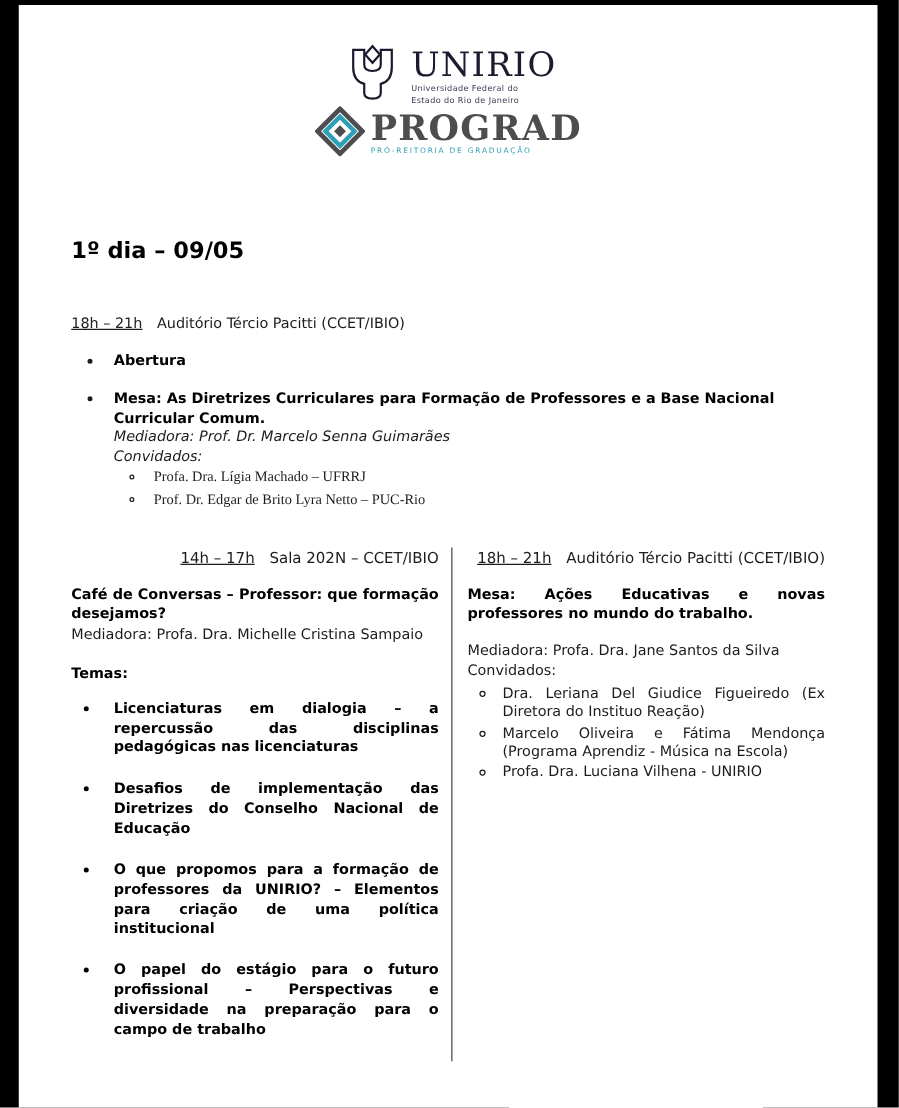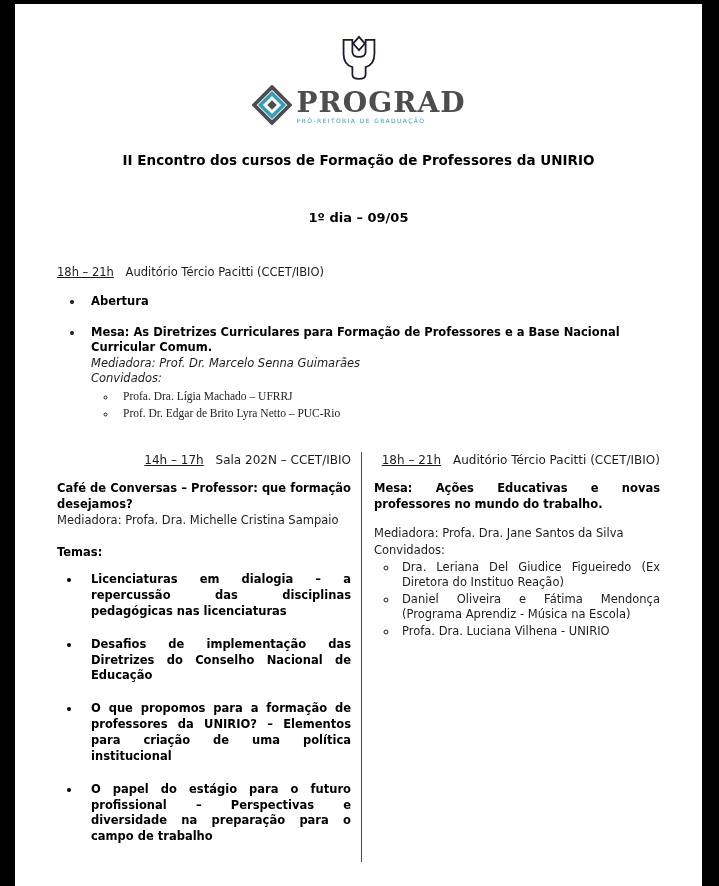--- a/index.html
+++ b/index.html
@@ -33,22 +33,22 @@
   }
   .prograd-sub{
     font-size:6px;color:#2e9fb4;letter-spacing:1.4px;margin-top:1px;
   }
   
   .doc-title{
     text-align:center;font-weight:bold;font-size:13.5px;color:#000;
     margin-top:22px;
   }
   .day-heading{
-    text-align:center;font-weight:bold;font-size:13px;color:#000;
-    margin-top:40px;
+    text-align:left;font-weight:bold;font-size:18px;color:#000;
+    margin-top:60px;
   }
   
   .session-line{margin-top:38px;font-size:11.5px;}
   .time-underline{text-decoration:underline;margin-right:8px;}
   ul.bullet-list{list-style-type:disc;margin:14px 0 0 0;padding-left:27px;}
   ul.bullet-list>li{margin-bottom:15px;padding-left:7px;}
   .b-title{font-weight:bold;color:#000;}
   .b-normal{font-weight:normal;font-style:italic;}
   ul.circle-list{list-style-type:circle;margin:2px 0 0 0;padding-left:26px;font-family:Liberation Serif, serif;}
   ul.circle-list>li{margin-bottom:2px;padding-left:6px;}
@@ -79,37 +79,41 @@
 <div class="page">
 
   <div class="logo-stack">
     <div class="logo-row">
       <span>
         <svg width="52" height="50" viewBox="0 0 70 68" fill="none">
           <path d="M35 4 L43 13 L35 22 L27 13 Z" stroke="#1b1b2f" stroke-width="2.4"></path>
           <path d="M14 8 H26 V24 Q26 31 35 31 Q44 31 44 24 V8 H56 V27 Q56 42 44 45 L44 55 Q44 61 35 61 Q26 61 26 55 L26 45 Q14 42 14 27 Z" stroke="#1b1b2f" stroke-width="2.4" fill="none"></path>
         </svg>
       </span>
+      <div class="unirio-text">
+        <span class="unirio-name">UNIRIO</span>
+        <span class="unirio-sub">Universidade Federal do</span>
+        <span class="unirio-sub">Estado do Rio de Janeiro</span>
+      </div>
     </div>
     <div class="logo-row prograd-row">
       <span>
         <svg width="40" height="40" viewBox="0 0 38 38" fill="none">
           <path d="M19 2 L36 19 L19 36 L2 19 Z" stroke="#4d4d4f" stroke-width="3.6"></path>
           <path d="M19 8 L30 19 L19 30 L8 19 Z" stroke="#2e9fb4" stroke-width="3.4"></path>
           <path d="M19 14.5 L23.5 19 L19 23.5 L14.5 19 Z" fill="#4d4d4f"></path>
         </svg>
       </span>
       <div class="prograd-text">
         <span class="prograd-name">PROGRAD</span>
         <span class="prograd-sub">PRÓ-REITORIA DE GRADUAÇÃO</span>
       </div>
     </div>
   </div>
 
-  <div class="doc-title">II Encontro dos cursos de Formação de Professores da UNIRIO</div>
 
   <div class="day-heading">1º dia – 09/05</div>
 
   <div class="session-line">
     <span class="time-underline">18h – 21h</span>
     <span>Auditório Tércio Pacitti (CCET/IBIO)</span>
   </div>
 
   <ul class="bullet-list">
     <li>
@@ -148,20 +152,20 @@
     <div class="col-right">
       <div class="col-session">
         <span class="time-underline">18h – 21h</span>
         <span>Auditório Tércio Pacitti (CCET/IBIO)</span>
       </div>
       <div class="col-title">Mesa: Ações Educativas e novas professores no mundo do trabalho.</div>
       <div class="col-mediator col-mediator-gap">Mediadora: Profa. Dra. Jane Santos da Silva</div>
       <div class="col-guests-label">Convidados:</div>
       <ul class="guest-circle">
         <li>Dra. Leriana Del Giudice Figueiredo (Ex Diretora do Instituo Reação)</li>
-        <li>Daniel Oliveira e Fátima Mendonça (Programa Aprendiz - Música na Escola)</li>
+        <li>Marcelo Oliveira e Fátima Mendonça (Programa Aprendiz - Música na Escola)</li>
         <li>Profa. Dra. Luciana Vilhena - UNIRIO</li>
       </ul>
     </div>
 
   </div>
 
 </div>
 
 </body></html>

